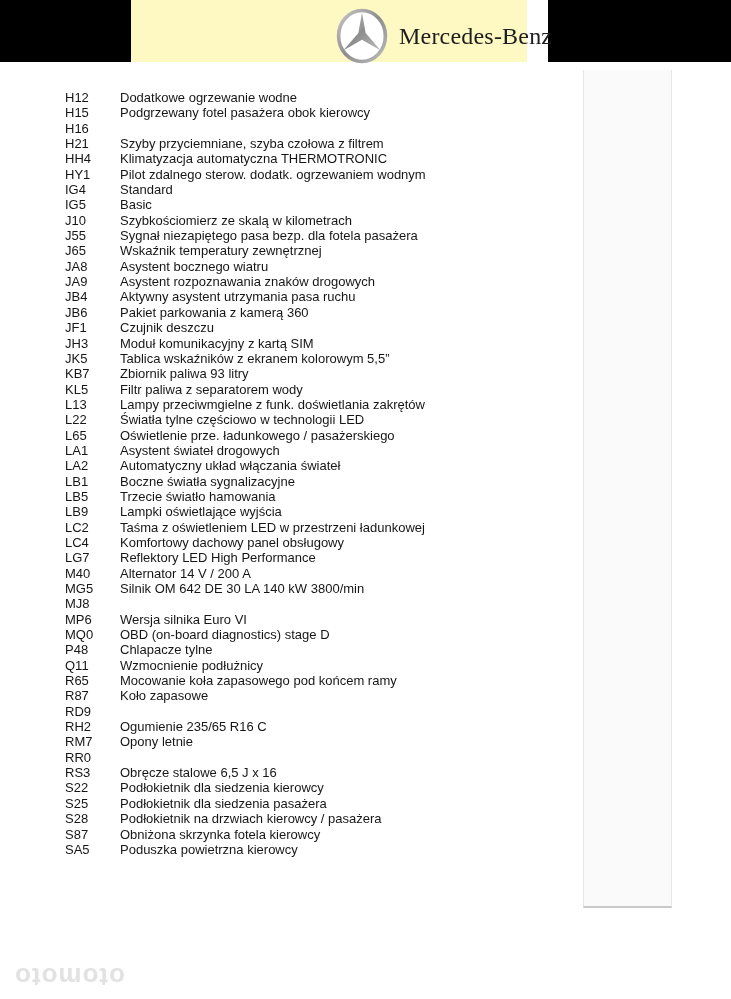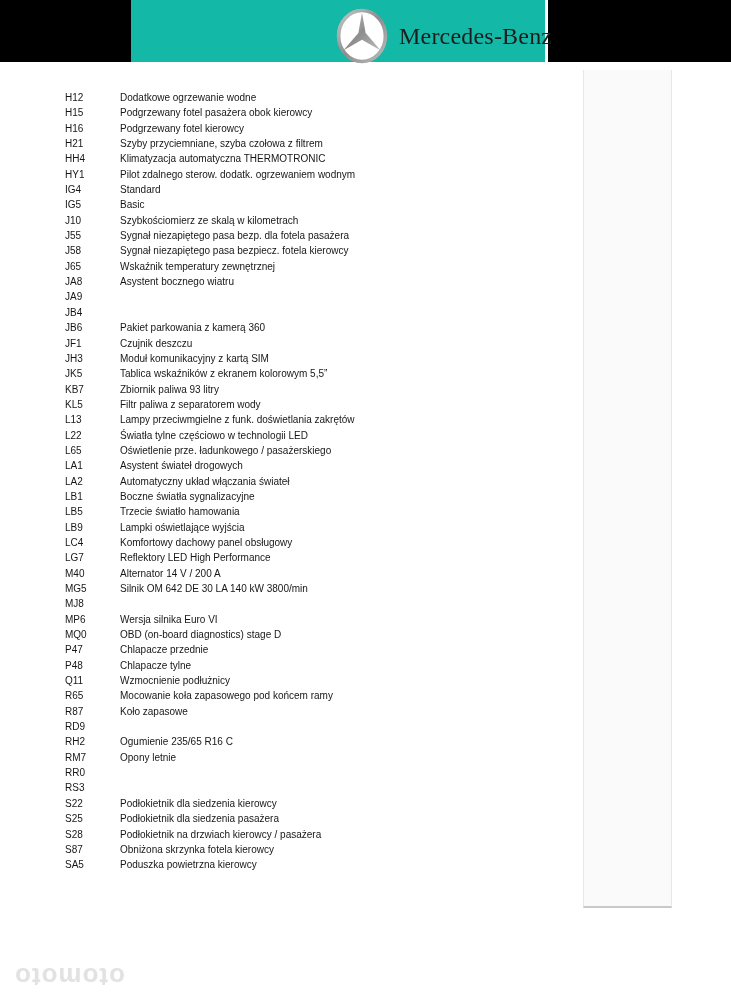--- a/index.html
+++ b/index.html
@@ -13,37 +13,37 @@
   }
 
   
   .bar { position: absolute; top: 0; height: 62px; background: #000000; }
   .bar-left  { left: 0; width: 131px; }
   .bar-right { left: 548px; width: 183px; }
 
   
   .header-banner {
     position: absolute; left: 131px; top: 0;
-    width: 396px; height: 62px; background: #14b8a6; padding-left: 18px;
+    width: 396px; height: 62px; background: #fef9c3;
   }
   .mb-logo { position: absolute; left: 205px; top: 7px; width: 52px; height: 58px; }
   .brand-text {
     position: absolute; left: 268px; top: 23px;
     font-family: "Liberation Serif", serif;
     font-size: 24px; color: #1d1d1d; white-space: nowrap;
     letter-spacing: 0.2px;
   }
 
   
   .equipment-list {
     position: absolute; left: 65px; top: 90px; width: 500px;
   }
   .eq-row {
     display: flex;
-    font-size: 10px;
+    font-size: 13px;
     line-height: 15.35px;
     color: #161616;
     white-space: nowrap;
   }
   .eq-code { width: 55px; flex: 0 0 55px; }
   .eq-desc { flex: 1; }
 
   
   .side-panel {
     position: absolute; left: 583px; top: 70px;
@@ -95,21 +95,20 @@
     <div class="eq-row">
       <span class="eq-code">H12</span>
       <span class="eq-desc">Dodatkowe ogrzewanie wodne</span>
     </div>
     <div class="eq-row">
       <span class="eq-code">H15</span>
       <span class="eq-desc">Podgrzewany fotel pasażera obok kierowcy</span>
     </div>
     <div class="eq-row">
       <span class="eq-code">H16</span>
-      <span class="eq-desc">Podgrzewany fotel kierowcy</span>
     </div>
     <div class="eq-row">
       <span class="eq-code">H21</span>
       <span class="eq-desc">Szyby przyciemniane, szyba czołowa z filtrem</span>
     </div>
     <div class="eq-row">
       <span class="eq-code">HH4</span>
       <span class="eq-desc">Klimatyzacja automatyczna THERMOTRONIC</span>
     </div>
     <div class="eq-row">
@@ -126,36 +125,34 @@
     </div>
     <div class="eq-row">
       <span class="eq-code">J10</span>
       <span class="eq-desc">Szybkościomierz ze skalą w kilometrach</span>
     </div>
     <div class="eq-row">
       <span class="eq-code">J55</span>
       <span class="eq-desc">Sygnał niezapiętego pasa bezp. dla fotela pasażera</span>
     </div>
     <div class="eq-row">
-      <span class="eq-code">J58</span>
-      <span class="eq-desc">Sygnał niezapiętego pasa bezpiecz. fotela kierowcy</span>
-    </div>
-    <div class="eq-row">
       <span class="eq-code">J65</span>
       <span class="eq-desc">Wskaźnik temperatury zewnętrznej</span>
     </div>
     <div class="eq-row">
       <span class="eq-code">JA8</span>
       <span class="eq-desc">Asystent bocznego wiatru</span>
     </div>
     <div class="eq-row">
       <span class="eq-code">JA9</span>
+      <span class="eq-desc">Asystent rozpoznawania znaków drogowych</span>
     </div>
     <div class="eq-row">
       <span class="eq-code">JB4</span>
+      <span class="eq-desc">Aktywny asystent utrzymania pasa ruchu</span>
     </div>
     <div class="eq-row">
       <span class="eq-code">JB6</span>
       <span class="eq-desc">Pakiet parkowania z kamerą 360</span>
     </div>
     <div class="eq-row">
       <span class="eq-code">JF1</span>
       <span class="eq-desc">Czujnik deszczu</span>
     </div>
     <div class="eq-row">
@@ -200,20 +197,24 @@
     </div>
     <div class="eq-row">
       <span class="eq-code">LB5</span>
       <span class="eq-desc">Trzecie światło hamowania</span>
     </div>
     <div class="eq-row">
       <span class="eq-code">LB9</span>
       <span class="eq-desc">Lampki oświetlające wyjścia</span>
     </div>
     <div class="eq-row">
+      <span class="eq-code">LC2</span>
+      <span class="eq-desc">Taśma z oświetleniem LED w przestrzeni ładunkowej</span>
+    </div>
+    <div class="eq-row">
       <span class="eq-code">LC4</span>
       <span class="eq-desc">Komfortowy dachowy panel obsługowy</span>
     </div>
     <div class="eq-row">
       <span class="eq-code">LG7</span>
       <span class="eq-desc">Reflektory LED High Performance</span>
     </div>
     <div class="eq-row">
       <span class="eq-code">M40</span>
       <span class="eq-desc">Alternator 14 V / 200 A</span>
@@ -227,24 +228,20 @@
     </div>
     <div class="eq-row">
       <span class="eq-code">MP6</span>
       <span class="eq-desc">Wersja silnika Euro VI</span>
     </div>
     <div class="eq-row">
       <span class="eq-code">MQ0</span>
       <span class="eq-desc">OBD (on-board diagnostics) stage D</span>
     </div>
     <div class="eq-row">
-      <span class="eq-code">P47</span>
-      <span class="eq-desc">Chlapacze przednie</span>
-    </div>
-    <div class="eq-row">
       <span class="eq-code">P48</span>
       <span class="eq-desc">Chlapacze tylne</span>
     </div>
     <div class="eq-row">
       <span class="eq-code">Q11</span>
       <span class="eq-desc">Wzmocnienie podłużnicy</span>
     </div>
     <div class="eq-row">
       <span class="eq-code">R65</span>
       <span class="eq-desc">Mocowanie koła zapasowego pod końcem ramy</span>
@@ -262,20 +259,21 @@
     </div>
     <div class="eq-row">
       <span class="eq-code">RM7</span>
       <span class="eq-desc">Opony letnie</span>
     </div>
     <div class="eq-row">
       <span class="eq-code">RR0</span>
     </div>
     <div class="eq-row">
       <span class="eq-code">RS3</span>
+      <span class="eq-desc">Obręcze stalowe 6,5 J x 16</span>
     </div>
     <div class="eq-row">
       <span class="eq-code">S22</span>
       <span class="eq-desc">Podłokietnik dla siedzenia kierowcy</span>
     </div>
     <div class="eq-row">
       <span class="eq-code">S25</span>
       <span class="eq-desc">Podłokietnik dla siedzenia pasażera</span>
     </div>
     <div class="eq-row">

